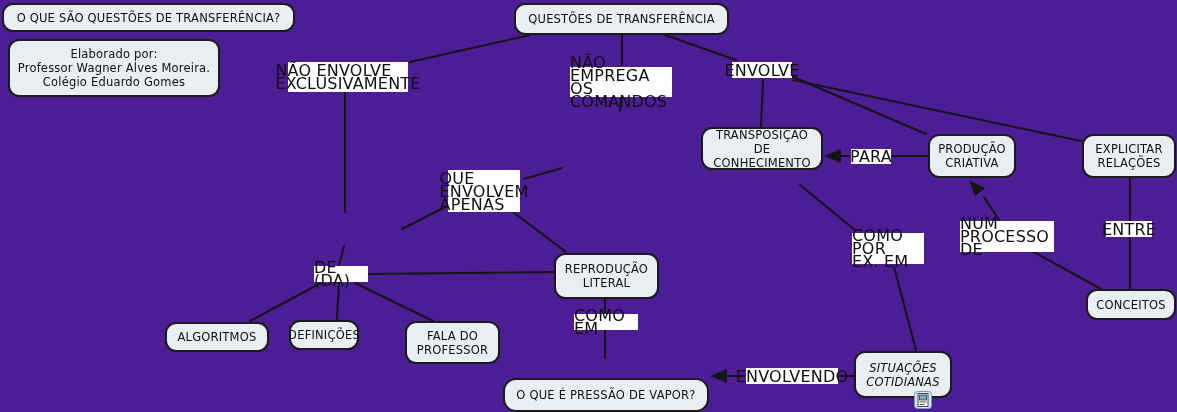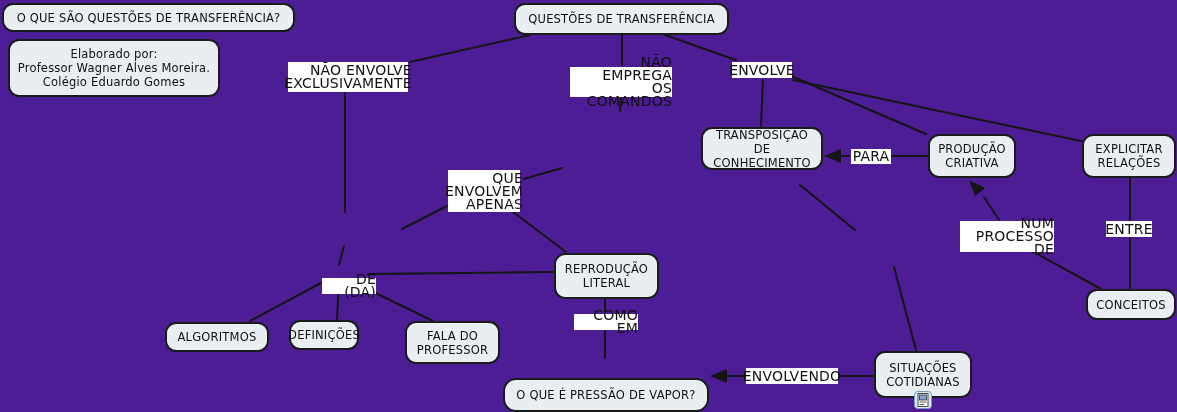--- a/index.html
+++ b/index.html
@@ -10,21 +10,21 @@
   .edges-svg{position:absolute;left:0;top:0;width:1177px;height:412px;}
   .node{
     position:absolute;box-sizing:border-box;
     background:#e8eef1;border:2px solid #1b1b1b;border-radius:11px;
     display:flex;align-items:center;justify-content:center;
     text-align:center;font-size:11.5px;line-height:14px;
     white-space:pre-line;letter-spacing:0.2px;
   }
   .lp{
     position:absolute;display:flex;align-items:center;justify-content:center;
-    text-align:right;font-size:14px;line-height:13px;
+    text-align:left;font-size:16px;line-height:13px;
     white-space:pre-line;letter-spacing:0.2px;background:#ffffff;
   }
   .resource{position:absolute;left:914px;top:391px;width:18px;height:18px;cursor:pointer;}
 </style>
 </head>
 <body>
 
 <div class="canvas">
 
   <svg class="edges-svg" viewBox="0 0 1177 412" xmlns="http://www.w3.org/2000/svg">
@@ -102,43 +102,45 @@
 
   <div class="node" style="left:165px;top:322px;width:104px;height:30px;">ALGORITMOS</div>
 
   <div class="node" style="left:289px;top:320px;width:70px;height:30px;">DEFINIÇÕES</div>
 
   <div class="node" style="left:405px;top:321px;width:95px;height:43px;">FALA DO
 PROFESSOR</div>
 
   <div class="node" style="left:503px;top:359px;width:206px;height:34px;border-radius:13px;margin-top:19px;">O QUE É PRESSÃO DE VAPOR?</div>
 
-  <div class="node" style="left:874px;top:351px;width:98px;height:47px;">SITUAÇÕES
+  <div class="node" style="left:854px;top:351px;width:98px;height:47px;font-style:italic;">SITUAÇÕES
 COTIDIANAS</div>
 
   <div class="node" style="left:1086px;top:289px;width:90px;height:31px;">CONCEITOS</div>
 
   <div class="lp" style="left:288px;top:62px;width:120px;height:30px;">NÃO ENVOLVE
 EXCLUSIVAMENTE</div>
 
   <div class="lp" style="left:570px;top:67px;width:102px;height:30px;">NÃO EMPREGA
 OS COMANDOS</div>
 
   <div class="lp" style="left:732px;top:62px;width:60px;height:16px;">ENVOLVE</div>
 
   <div class="lp" style="left:448px;top:170px;width:72px;height:42px;">QUE
 ENVOLVEM
 APENAS</div>
 
-  <div class="lp" style="left:322px;top:266px;width:54px;height:16px;margin-top:12px;">DE (DA)</div>
+  <div class="lp" style="left:314px;top:266px;width:54px;height:16px;">DE (DA)</div>
 
   <div class="lp" style="left:574px;top:314px;width:64px;height:16px;">COMO EM</div>
 
   <div class="lp" style="left:851px;top:149px;width:40px;height:15px;">PARA</div>
 
+  <div class="lp" style="left:852px;top:233px;width:72px;height:31px;">COMO POR
+EX. EM</div>
 
   <div class="lp" style="left:960px;top:221px;width:94px;height:31px;">NUM
 PROCESSO DE</div>
 
   <div class="lp" style="left:1106px;top:221px;width:46px;height:16px;">ENTRE</div>
 
   <div class="lp" style="left:746px;top:368px;width:92px;height:16px;">ENVOLVENDO</div>
 
   <div class="resource">
     <svg width="18" height="18" viewBox="0 0 18 18" xmlns="http://www.w3.org/2000/svg">

